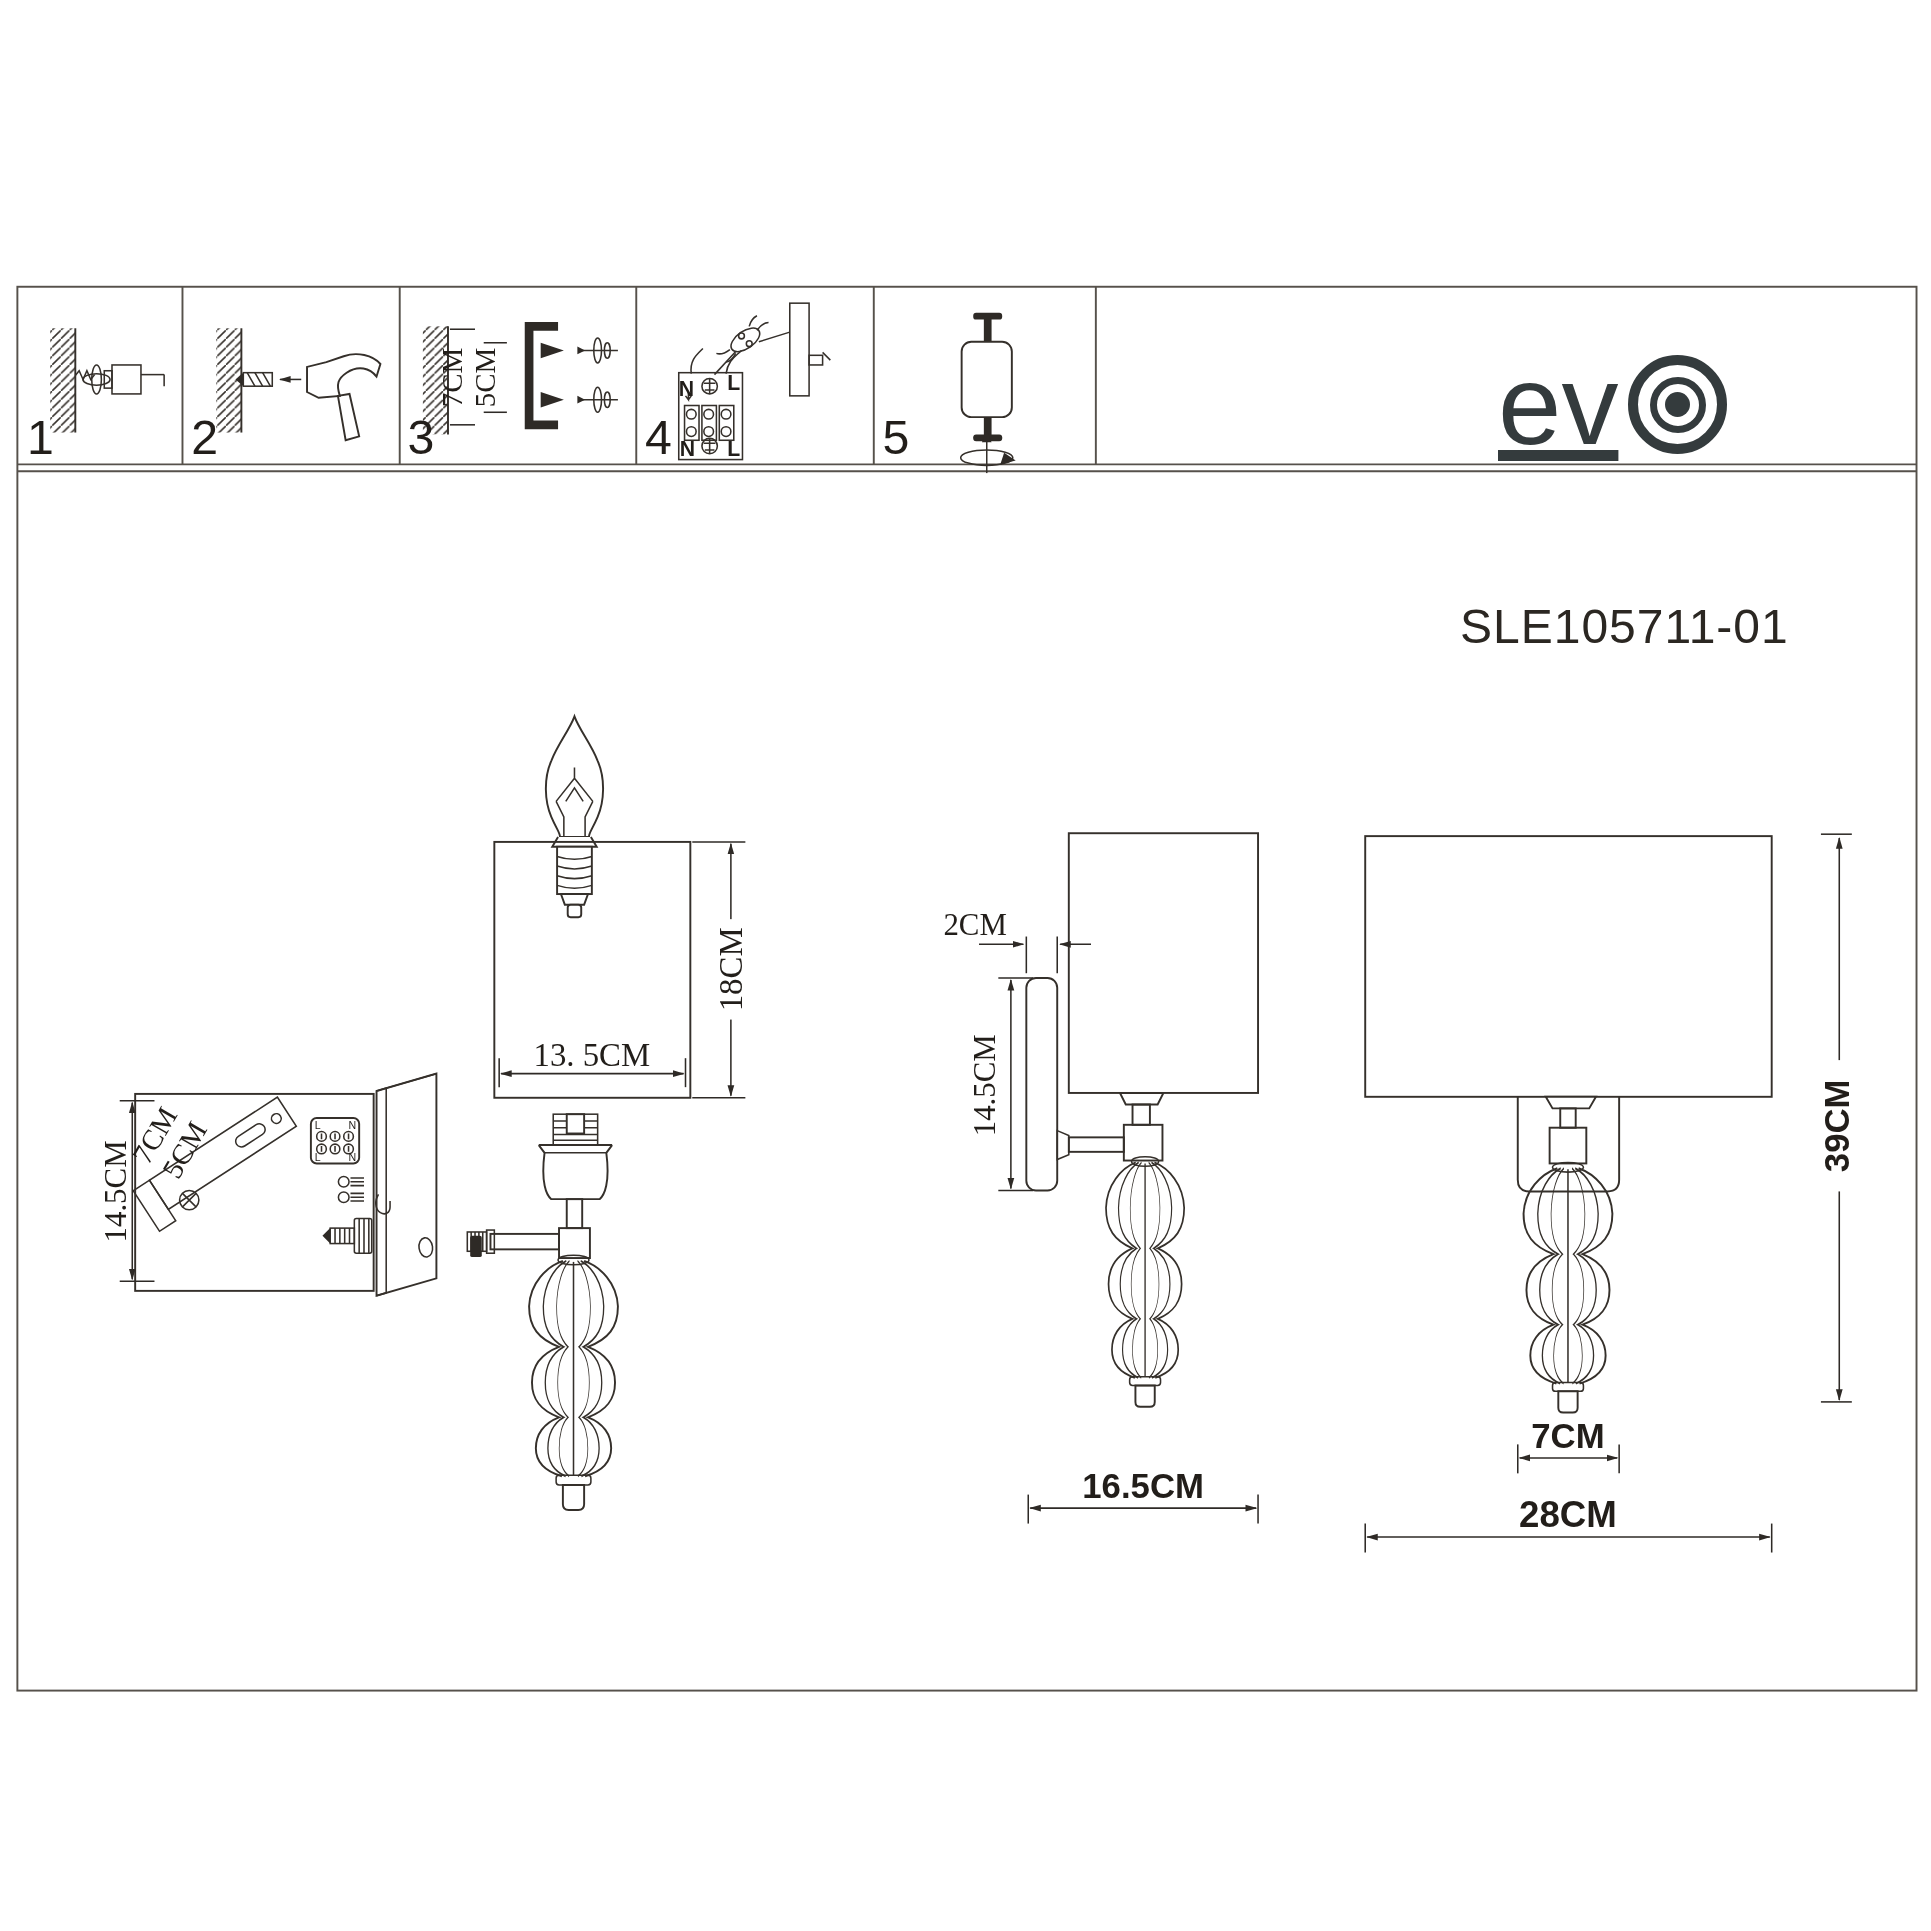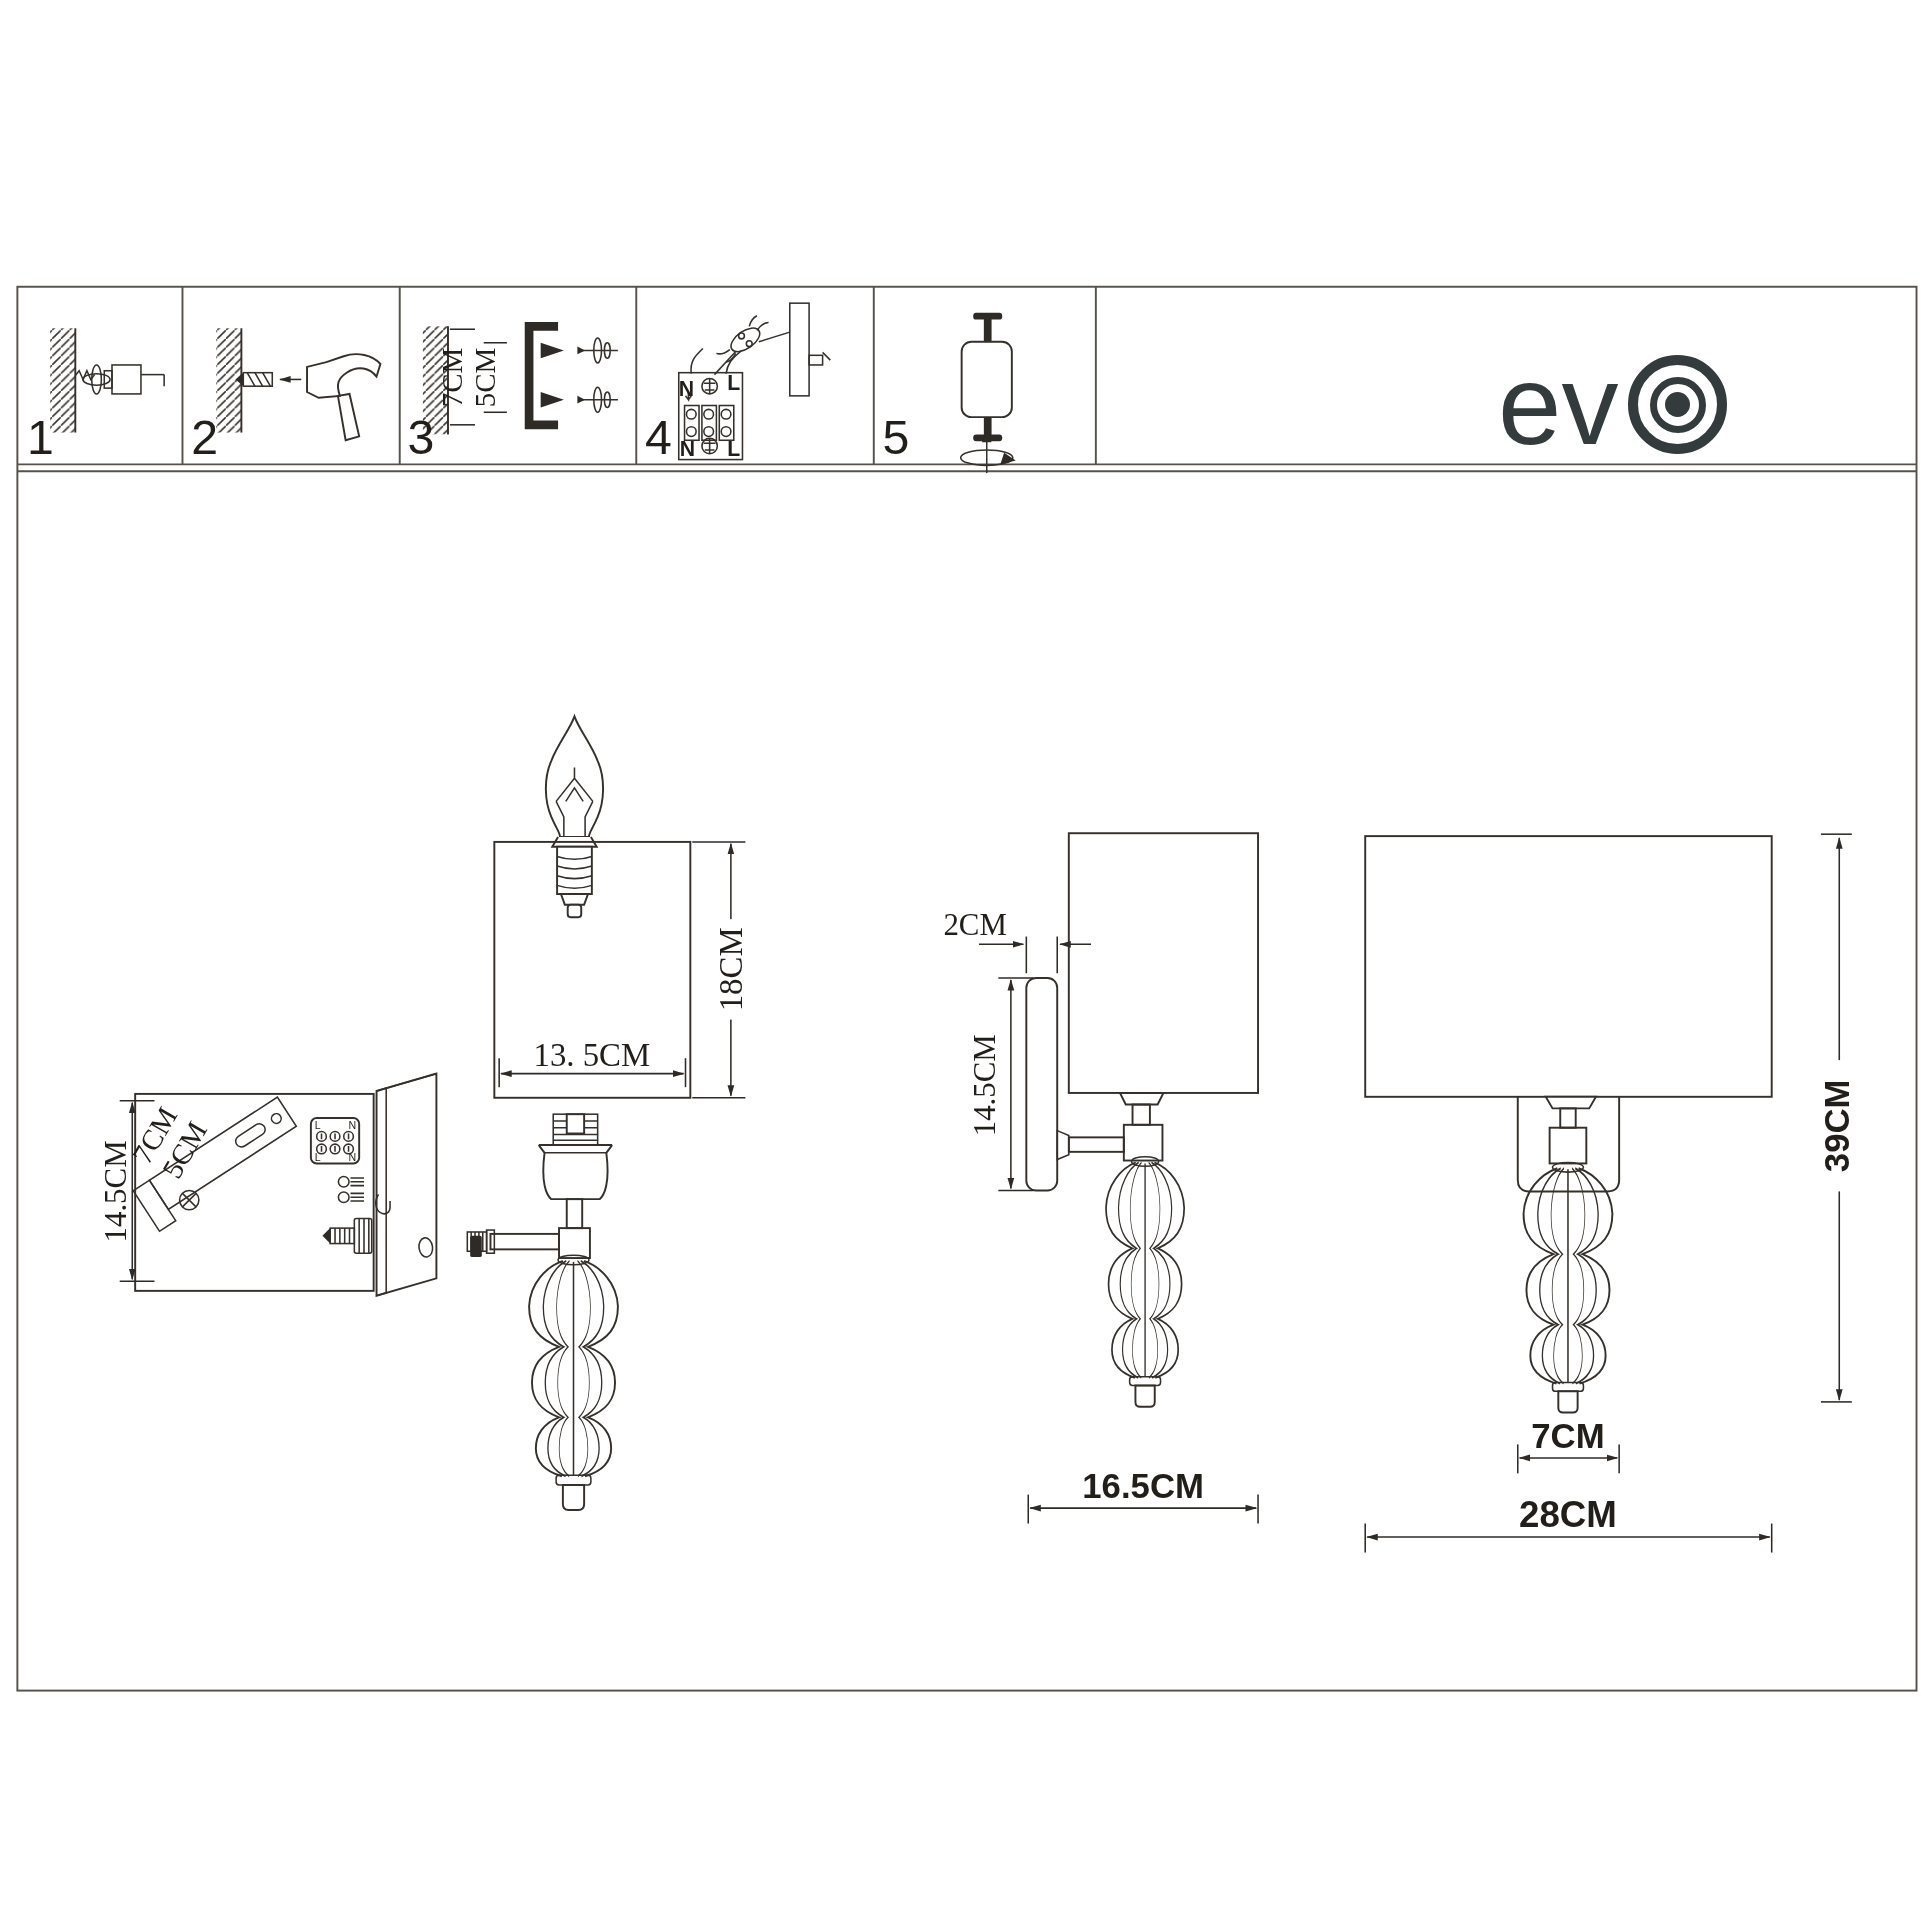--- a/index.html
+++ b/index.html
@@ -22,21 +22,21 @@
   .ts{font:34px "Liberation Serif",serif;}
   .ts32{font:32px "Liberation Serif",serif;}
   .ts30{font:30px "Liberation Serif",serif;}
   .tb{font:700 36px "Liberation Sans",sans-serif;}
   .tb38{font:700 38px "Liberation Sans",sans-serif;}
   .num{font:50px "Liberation Sans",sans-serif;}
   .tl{font:700 22px "Liberation Sans",sans-serif;}
   .tl2{font:11px "Liberation Sans",sans-serif;}
 
   
-  .logo{position:absolute;left:1498px;top:359px;color:#343b3d;}
+  .logo{position:absolute;left:1498px;top:359px;color:#343b3d;text-decoration:underline;}
   .logo-row{display:flex;align-items:flex-start;gap:9.7px;font-size:114px;line-height:0.80;font-weight:400;}
   .target{width:79px;height:79px;border:10.6px solid #343b3d;border-radius:50%;
           display:flex;align-items:center;justify-content:center;margin-top:-3.9px;flex:0 0 auto;}
   .target-mid{width:42px;height:42px;border:7.7px solid #343b3d;border-radius:50%;
           display:flex;align-items:center;justify-content:center;}
   .target-core{width:25px;height:25px;background:#343b3d;border-radius:50%;}
   .logo-word2{font-size:114px;line-height:0.92;letter-spacing:2.9px;margin-top:0px;}
   .model{position:absolute;left:1460px;top:599px;font-size:48px;color:#2b2722;letter-spacing:1px;}
 </style>
 </head>
@@ -401,15 +401,16 @@
     <div class="logo-row">
       <span>ev</span>
       <span class="target">
         <span class="target-mid">
             <span class="target-core"></span>
           </span>
       </span>
     </div>
   </div>
 
+  <div class="model">SLE105711-01</div>
 
 </div>
 
 
 </body></html>

